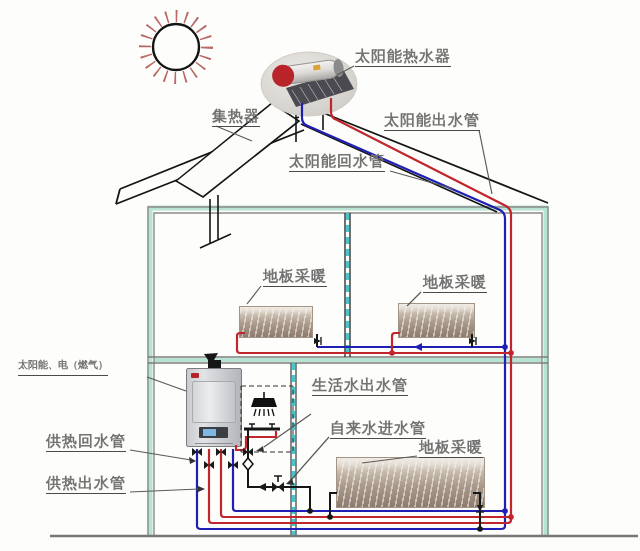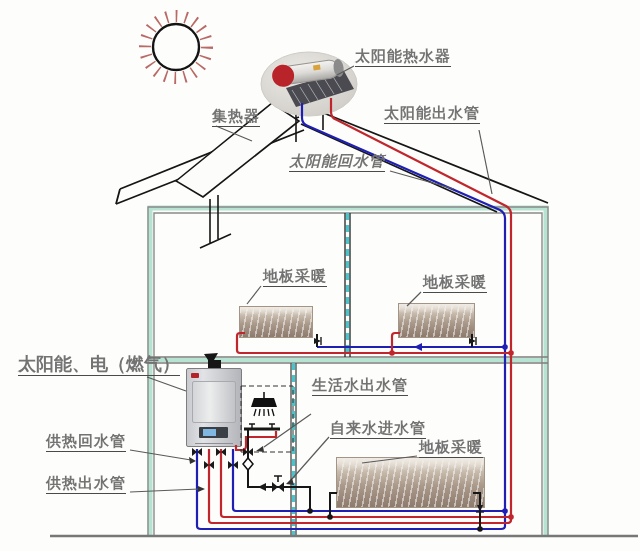--- a/index.html
+++ b/index.html
@@ -4,21 +4,21 @@
 <style>
   html,body{margin:0;padding:0;background:#ffffff;}
   .stage{position:relative;width:640px;height:551px;background:#fdfdfb;overflow:hidden;
          font-family:"Liberation Sans","DejaVu Sans",sans-serif;}
   svg{position:absolute;left:0;top:0;}
   .art{z-index:2;}
   
   .lbl{position:absolute;z-index:5;color:#737373;font-size:15px;font-weight:600;
        letter-spacing:1px;white-space:nowrap;line-height:17px;}
   .ul{border-bottom:1.6px solid #4a4a4a;padding-bottom:2px;}
-  .unit-line{display:block;font-size:18px;letter-spacing:0;}
+  .unit-line{display:block;font-size:10px;letter-spacing:0;}
   
   .fh{position:absolute;z-index:1;border:1px solid #a39486;
       background:
         repeating-linear-gradient(100deg, rgba(255,255,255,.5) 0 1.5px, rgba(255,255,255,0) 1.5px 6.5px),
         linear-gradient(180deg,#e2dcd4 0%,#cdc2b4 22%,#ab9b8c 55%,#8d7b6e 100%);}
   .fh::before{content:"";position:absolute;left:0;top:0;right:0;height:26%;
       background:linear-gradient(180deg,#efeae3,rgba(239,234,227,0));}
   
   .boiler{position:absolute;z-index:1;left:186px;top:368px;width:54px;height:77px;
       background:linear-gradient(90deg,#c9cacd,#e2e3e6 30%,#b4b5ba);
@@ -200,22 +200,22 @@
     <g fill="#333" stroke="none">
       <polygon points="196,461 189,457 190,464"></polygon>
       <polygon points="205,489 198,486 198,492"></polygon>
       <polygon points="256,451 263,446 264,452"></polygon>
       <polygon points="286,484 292,478 294,485"></polygon>
     </g>
   </svg>
 
   <div class="lbl ul" style="left:355px;top:47px;">太阳能热水器</div>
   <div class="lbl ul" style="left:164px;top:107px;margin-left:48px;">集热器</div>
-  <div class="lbl ul" style="left:384px;top:104px;">太阳能出水管</div>
-  <div class="lbl ul" style="left:289px;top:152px;font-style:italic;">太阳能回水管</div>
+  <div class="lbl ul" style="left:384px;top:111px;">太阳能出水管</div>
+  <div class="lbl ul" style="left:289px;top:152px;">太阳能回水管</div>
   <div class="lbl ul" style="left:263px;top:267px;">地板采暖</div>
   <div class="lbl ul" style="left:423px;top:273px;">地板采暖</div>
 
   <div class="lbl" style="left:18px;top:356px;">
     <span class="unit-line ul">太阳能、电（燃气）</span>
   </div>
 
   <div class="lbl ul" style="left:46px;top:432px;">供热回水管</div>
   <div class="lbl ul" style="left:46px;top:474px;">供热出水管</div>
   <div class="lbl ul" style="left:312px;top:376px;">生活水出水管</div>

